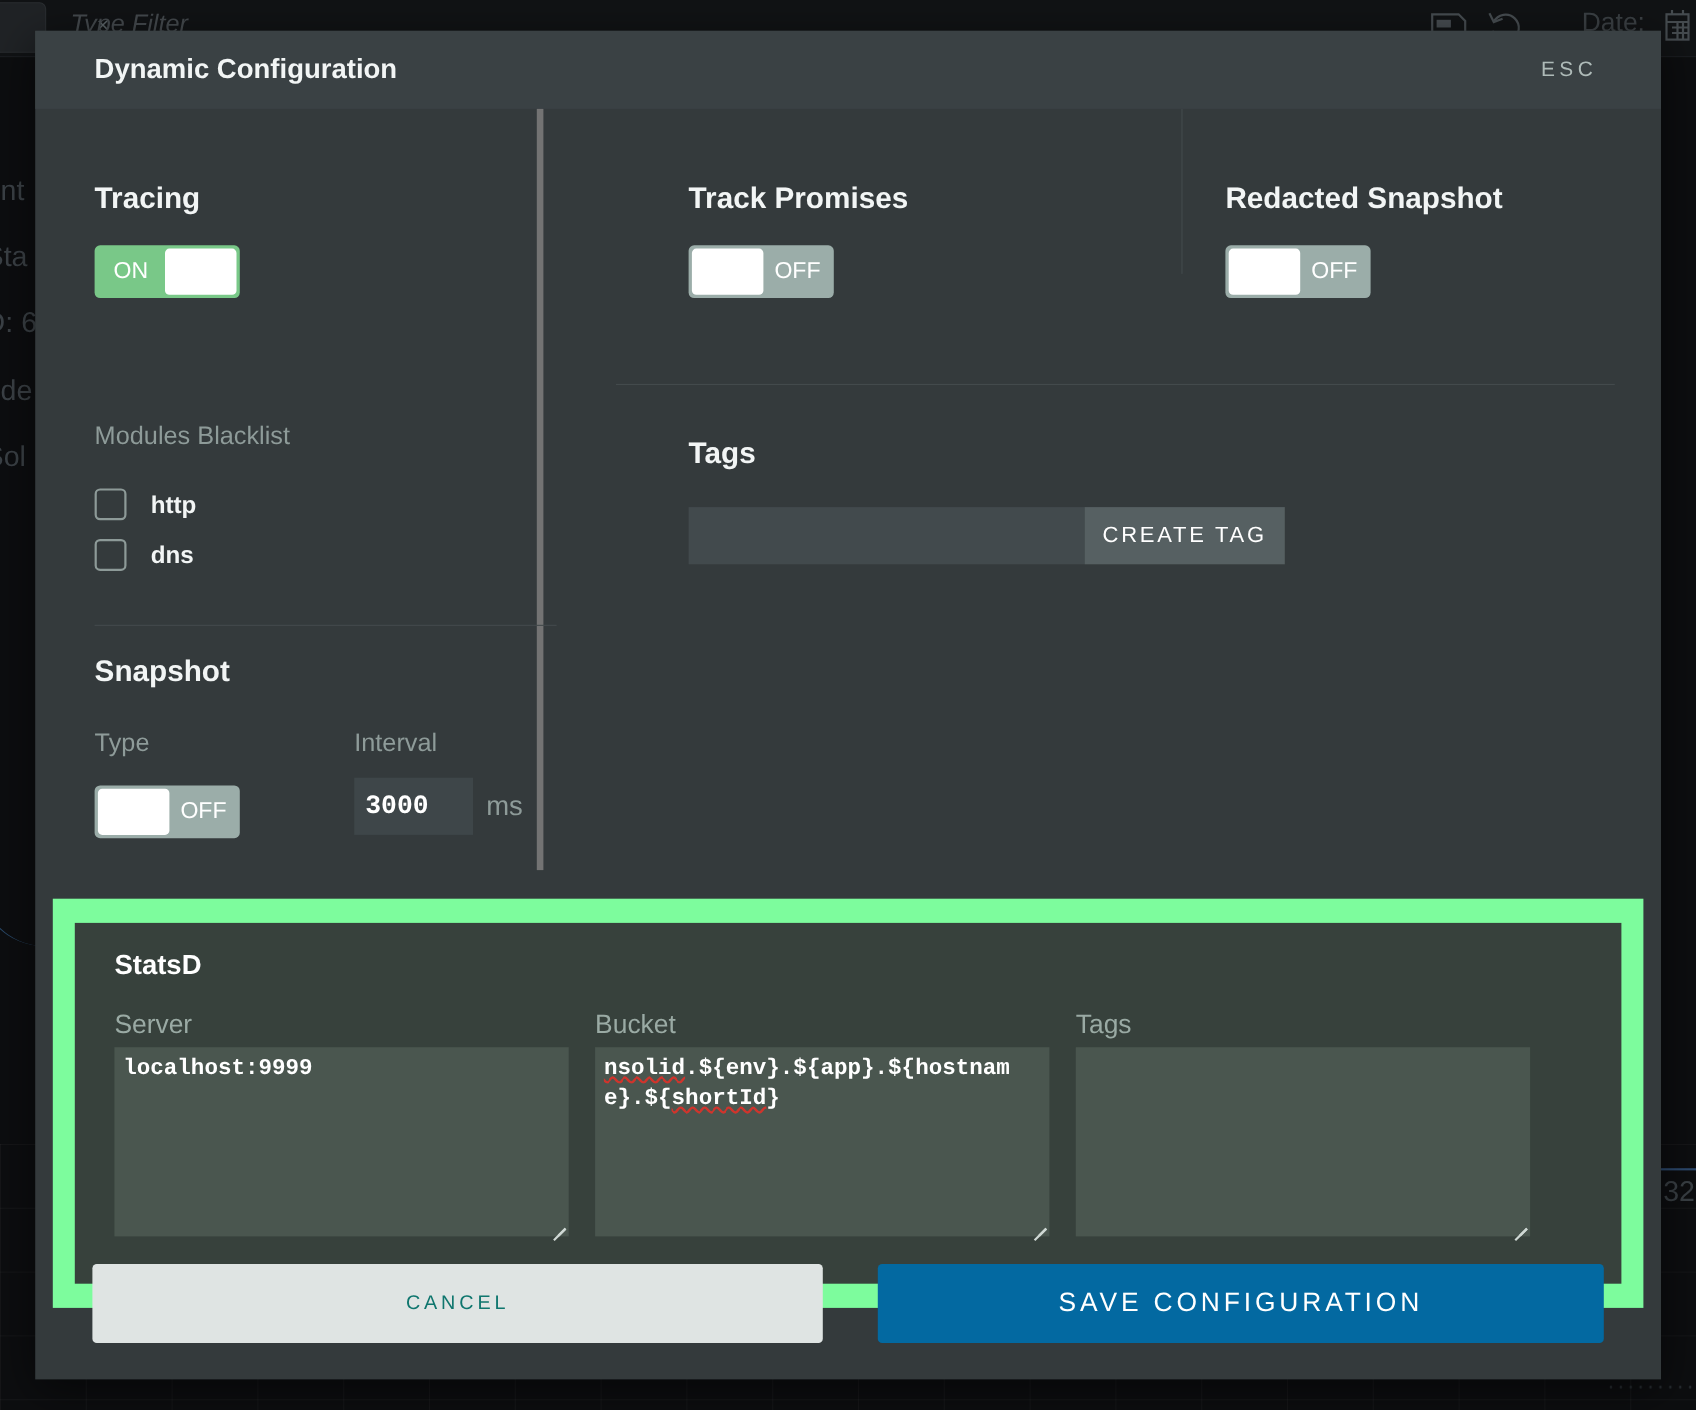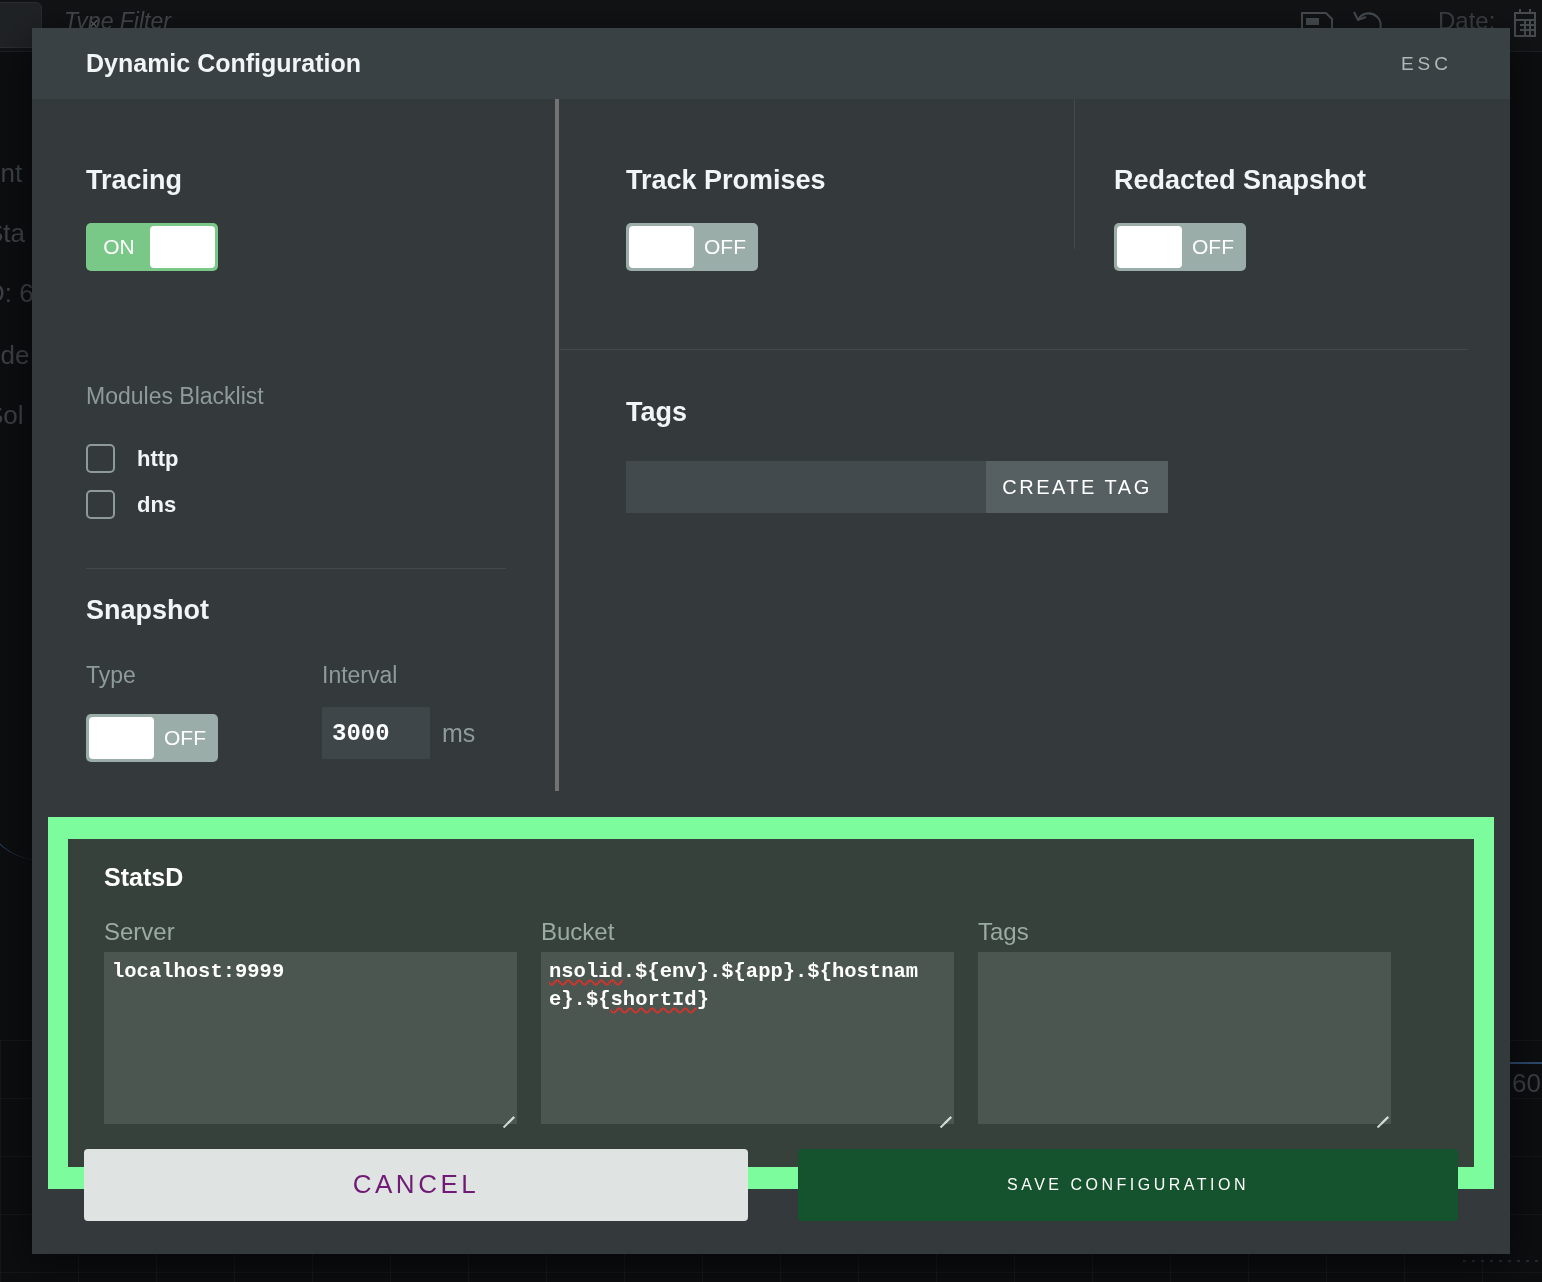--- a/index.html
+++ b/index.html
@@ -96,22 +96,22 @@
     font-family: "Liberation Sans", sans-serif;
   }
 
   
   .modal-body {
     position: relative;
     height: 1016px;
   }
 
   .col-left {
-    position: absolute; left: 0; top: 0; width: 527px; height: 692px;
-    border-right: 4px solid #737373;
+    position: absolute; left: 0; top: 0; width: 462px; height: 692px;
+    border-right: 6px solid #737373;
   }
   .col-mid {
     position: absolute; left: 528px; top: 0; width: 515px; height: 150px;
     border-right: 1px solid #434a4c;
   }
   .col-right {
     position: absolute; left: 1044px; top: 0; width: 434px; height: 150px;
   }
   .row-divider {
     position: absolute; left: 528px; top: 250px; width: 908px; height: 1px;
@@ -251,40 +251,40 @@
   
   .modal-footer {
     position: absolute; left: 0; bottom: 0;
     width: 100%; height: 139px;
     display: flex; align-items: center;
     padding: 0 52px; gap: 50px;
   }
   .btn-cancel {
     width: 666px; height: 72px;
     background: #dfe4e3; border: none; border-radius: 4px;
-    color: #701a75; font-size: 26px; letter-spacing: 3.5px;
+    color: #0f766e; font-size: 18px; letter-spacing: 3.5px;
     cursor: pointer;
     font-family: "Liberation Sans", sans-serif;
   }
   .btn-save {
     width: 662px; height: 72px;
-    background: #14532d; border: none; border-radius: 4px;
-    color: #ffffff; font-size: 16px; letter-spacing: 3.5px;
+    background: #0369a1; border: none; border-radius: 4px;
+    color: #ffffff; font-size: 24px; letter-spacing: 3.5px;
     cursor: pointer;
     font-family: "Liberation Sans", sans-serif;
   }
 </style>
 </head>
 <body>
 
 <div id="bg">
   <div class="bg-grid"></div>
   <div class="bg-wave"></div>
   <div class="bg-blueline"></div>
-  <div class="bg-num-32">60</div>
+  <div class="bg-num-32">32</div>
   <div class="bg-dots"></div>
 
   <div class="bg-topbar"></div>
   <div class="bg-tab"></div>
   <div class="bg-tab-x">×</div>
   <div class="bg-filter">Type Filter</div>
   <div class="bg-date">Date:</div>
 
   <div class="bg-icon" style="left:1300px; top:10px;">
     <svg width="34" height="28" viewBox="0 0 34 28" fill="none" stroke="currentColor" stroke-width="2">

